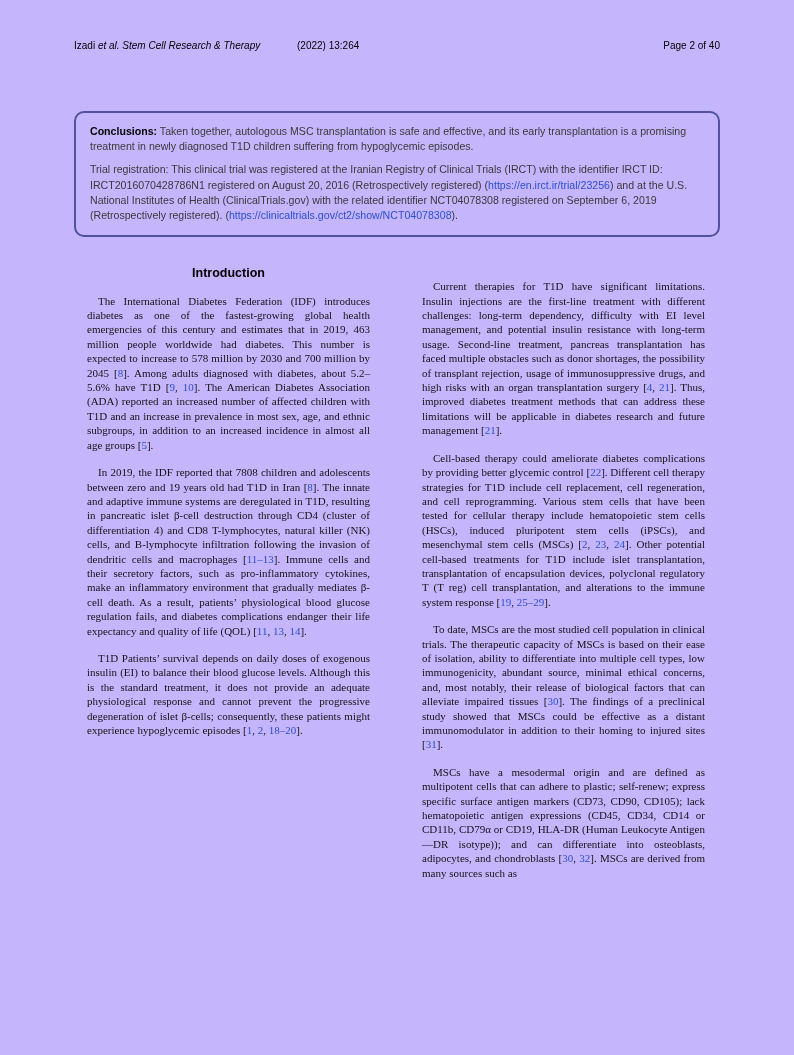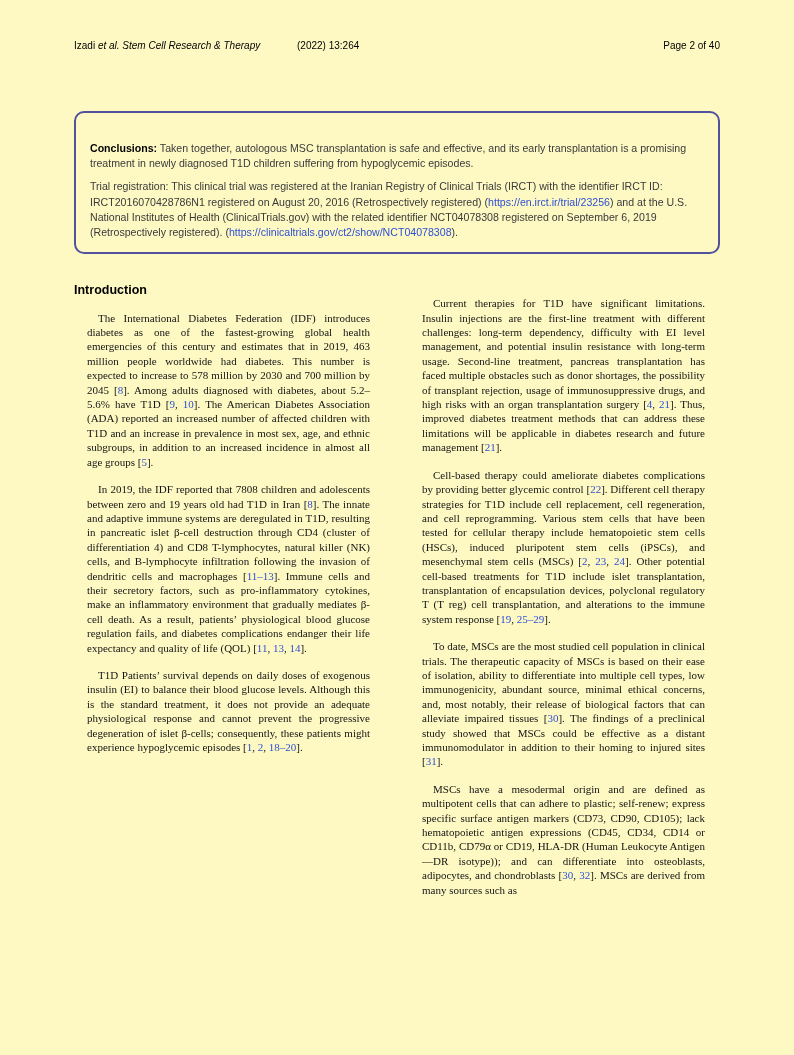--- a/index.html
+++ b/index.html
@@ -2,42 +2,42 @@
 <html><head>
 <meta charset="utf-8">
 <style>
   html, body { margin: 0; padding: 0; background: #ffffff; }
   .page {
     position: relative;
     width: 794px;
     height: 1055px;
     box-sizing: border-box;
     padding: 40px 74px 0 74px;
-    background: #fef9c3;
+    background: #c4b5fd;
     color: #191919;
     font-family: "Liberation Serif", serif;
     overflow: hidden;
   }
   
   .running-head {
     display: flex;
     justify-content: space-between;
     align-items: baseline;
     font-family: "Liberation Sans", sans-serif;
     font-size: 10px;
     color: #000;
   }
   .running-head .ital { font-style: italic; }
   .running-head .cit { margin-left: 34px; font-style: normal; }
   
   .abstract-box {
     margin-top: 60px;
     border: 2px solid #51519e;
     border-radius: 10px;
-    padding: 28px 14px 12px 14px;
+    padding: 11px 14px 12px 14px;
     font-family: "Liberation Sans", sans-serif;
     font-size: 10.6px;
     line-height: 15.2px;
     color: #3a3a3a;
   }
   .abstract-box p { margin: 0 0 8px 0; }
   .abstract-box p:last-child { margin-bottom: 0; }
   .lbl-bold { font-weight: bold; color: #000; }
   .lbl-ital { }
   
@@ -52,21 +52,21 @@
     font-size: 11px;
     line-height: 14.4px;
     color: #141414;
   }
   .col h2 {
     font-family: "Liberation Sans", sans-serif;
     font-size: 12.5px;
     font-weight: bold;
     color: #000;
     margin: 0 0 5px 0;
-    text-align: left;
+    text-align: center;
   }
   .col p { margin: 13px; }
   .col p.indent { text-indent: 11px; }
   .link, .cite { color: #2c4fd4; }
 </style>
 </head>
 <body>
 
 <div class="page">
 

